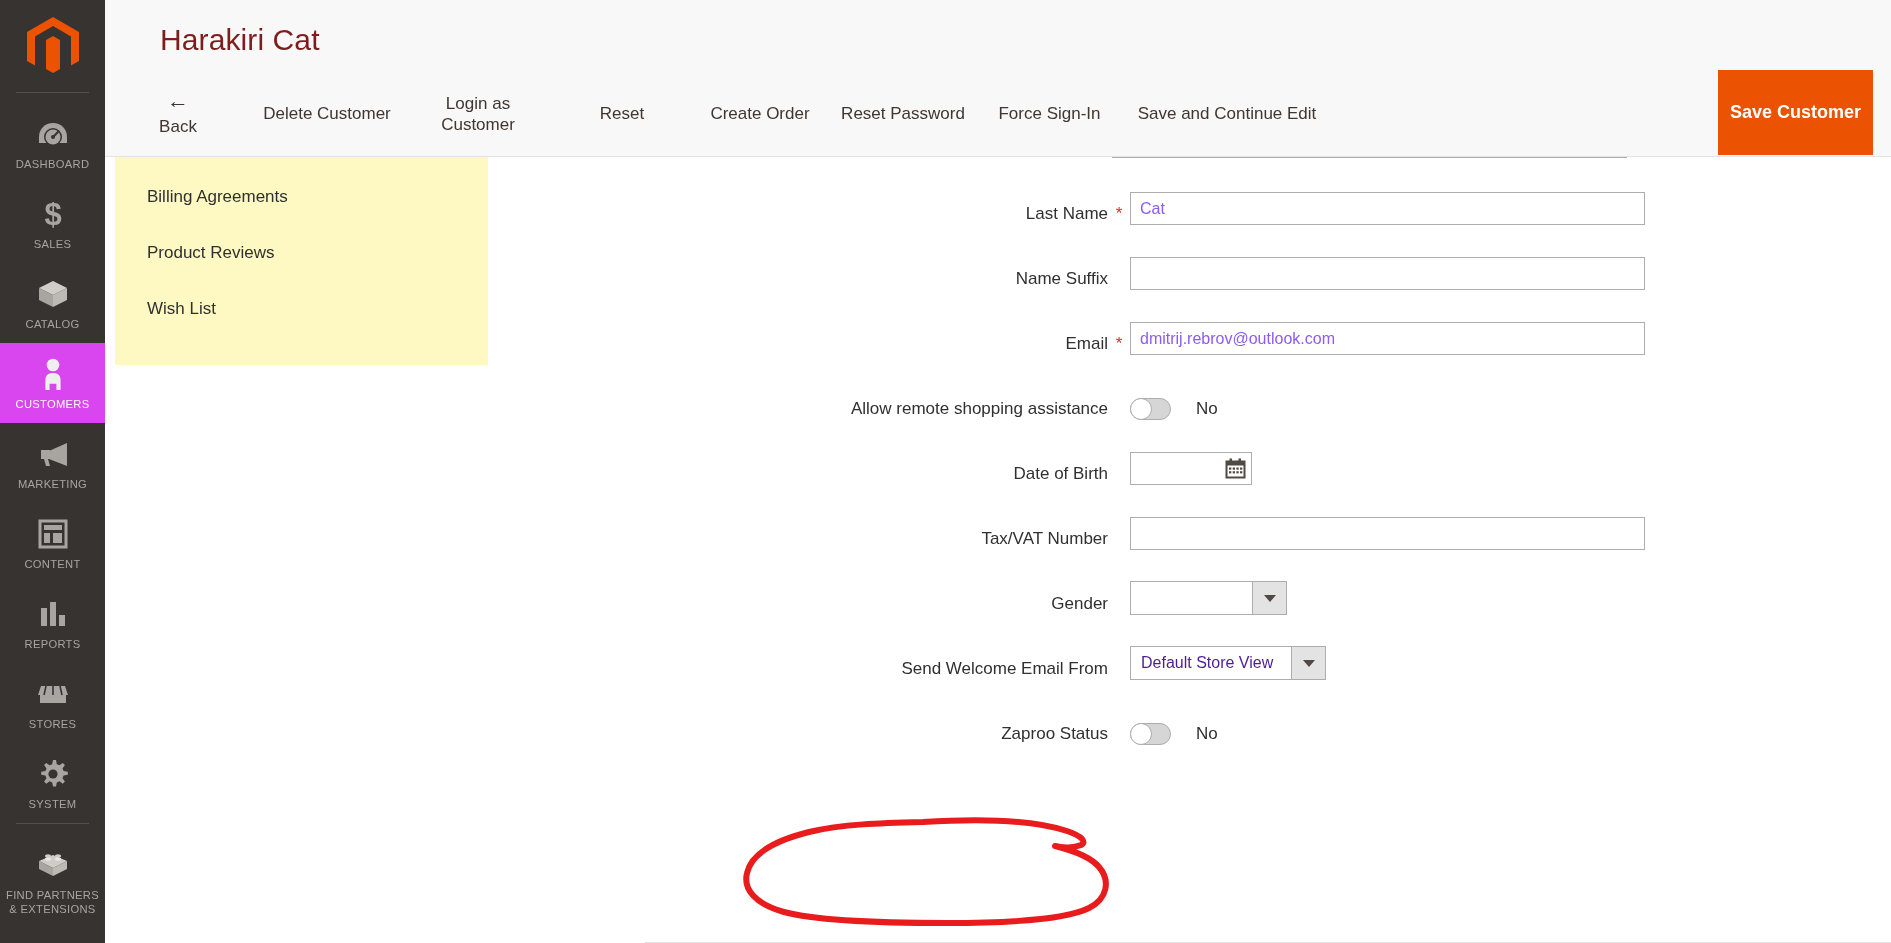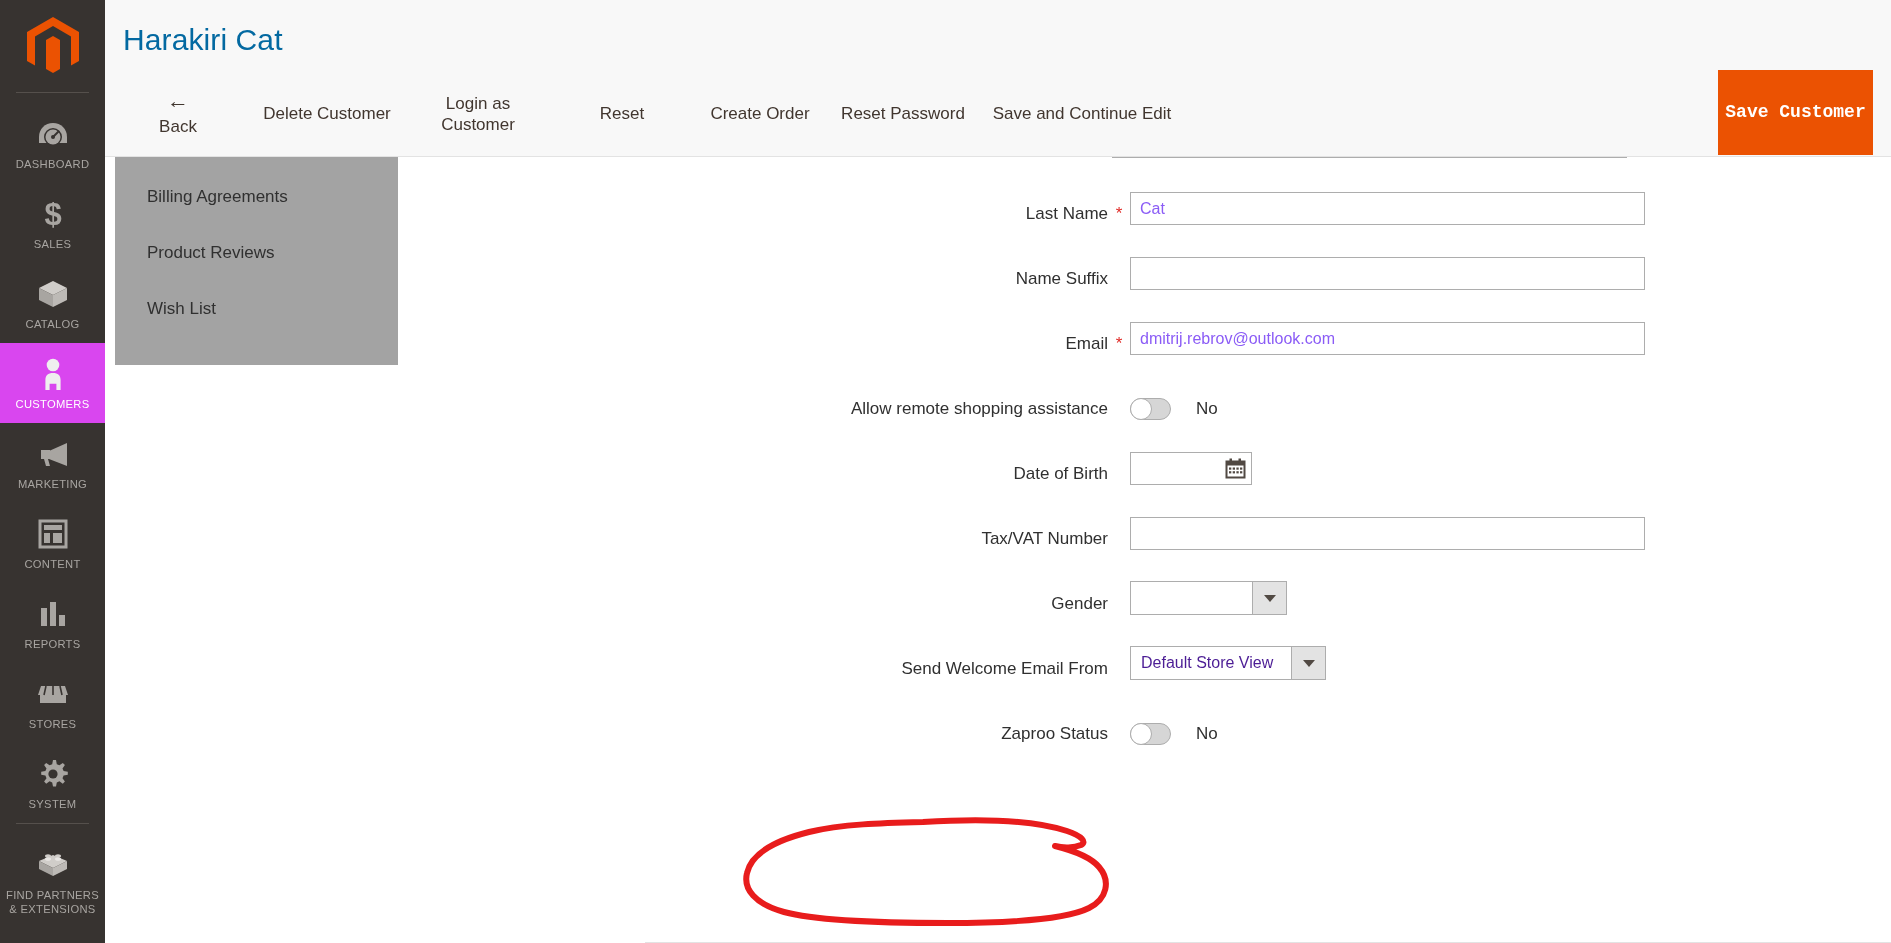--- a/index.html
+++ b/index.html
@@ -65,24 +65,25 @@
   .page-header {
     background: #f8f8f8;
     border-bottom: 1px solid #e3e3e3;
     padding: 0 0 0 0;
     height: 157px;
     position: relative;
   }
   .page-title {
     font-size: 30px;
     font-weight: 400;
-    color: #0369a1;
+    color: #7f1d1d;
     padding: 21px 0 0 18px;
     letter-spacing: 0.1px;
     line-height: 38px;
+    margin-left: 37px;
   }
   .page-actions {
     position: absolute;
     left: 0; right: 0; top: 70px;
     display: flex;
     align-items: stretch;
     justify-content: flex-start;
     height: 87px;
   }
   .action-btn {
@@ -115,21 +116,21 @@
     margin-bottom: 5px;
     color: #41362f;
   }
   .btn-save-customer {
     position: absolute;
     right: 18px; top: 0;
     width: 155px; height: 85px;
     background: #eb5202;
     color: #ffffff;
     border: none;
-    font-family: Liberation Mono, monospace;
+    font-family: Liberation Sans, sans-serif;
     font-size: 18px;
     font-weight: bold;
     line-height: 23px;
     cursor: pointer;
     text-align: right;
     display: flex;
     flex-direction: column;
     align-items: center;
     justify-content: center;
   }
@@ -140,22 +141,22 @@
     position: relative;
     height: 786px;
     background: #ffffff;
   }
   .subnav {
     width: 363px;
     flex: 0 0 363px;
     padding-left: 10px;
   }
   .subnav-inner {
-    background: #a3a3a3;
-    width: 283px;
+    background: #fef9c3;
+    width: 373px;
     margin-left: 0;
     padding: 12px 0 30px 0;
     height: 208px;
   }
   .subnav-item {
     display: block;
     padding: 17px 0 17px 32px;
     font-size: 17px;
     color: #303030;
     text-decoration: none;
@@ -436,20 +437,21 @@
       <div class="page-actions">
         <button class="action-btn btn-back">
           <span class="back-arrow">←</span>
           <span>Back</span>
         </button>
         <button class="action-btn btn-delete">Delete Customer</button>
         <button class="action-btn btn-login-as">Login as Customer</button>
         <button class="action-btn btn-reset">Reset</button>
         <button class="action-btn btn-create-order">Create Order</button>
         <button class="action-btn btn-reset-pw">Reset Password</button>
+        <button class="action-btn btn-force">Force Sign-In</button>
         <button class="action-btn btn-save-cont">Save and Continue Edit</button>
         <button class="btn-save-customer">Save Customer</button>
       </div>
     </div>
 
     <div class="content">
 
       <div class="subnav">
         <div class="subnav-inner">
           <a class="subnav-item">Billing Agreements</a>

